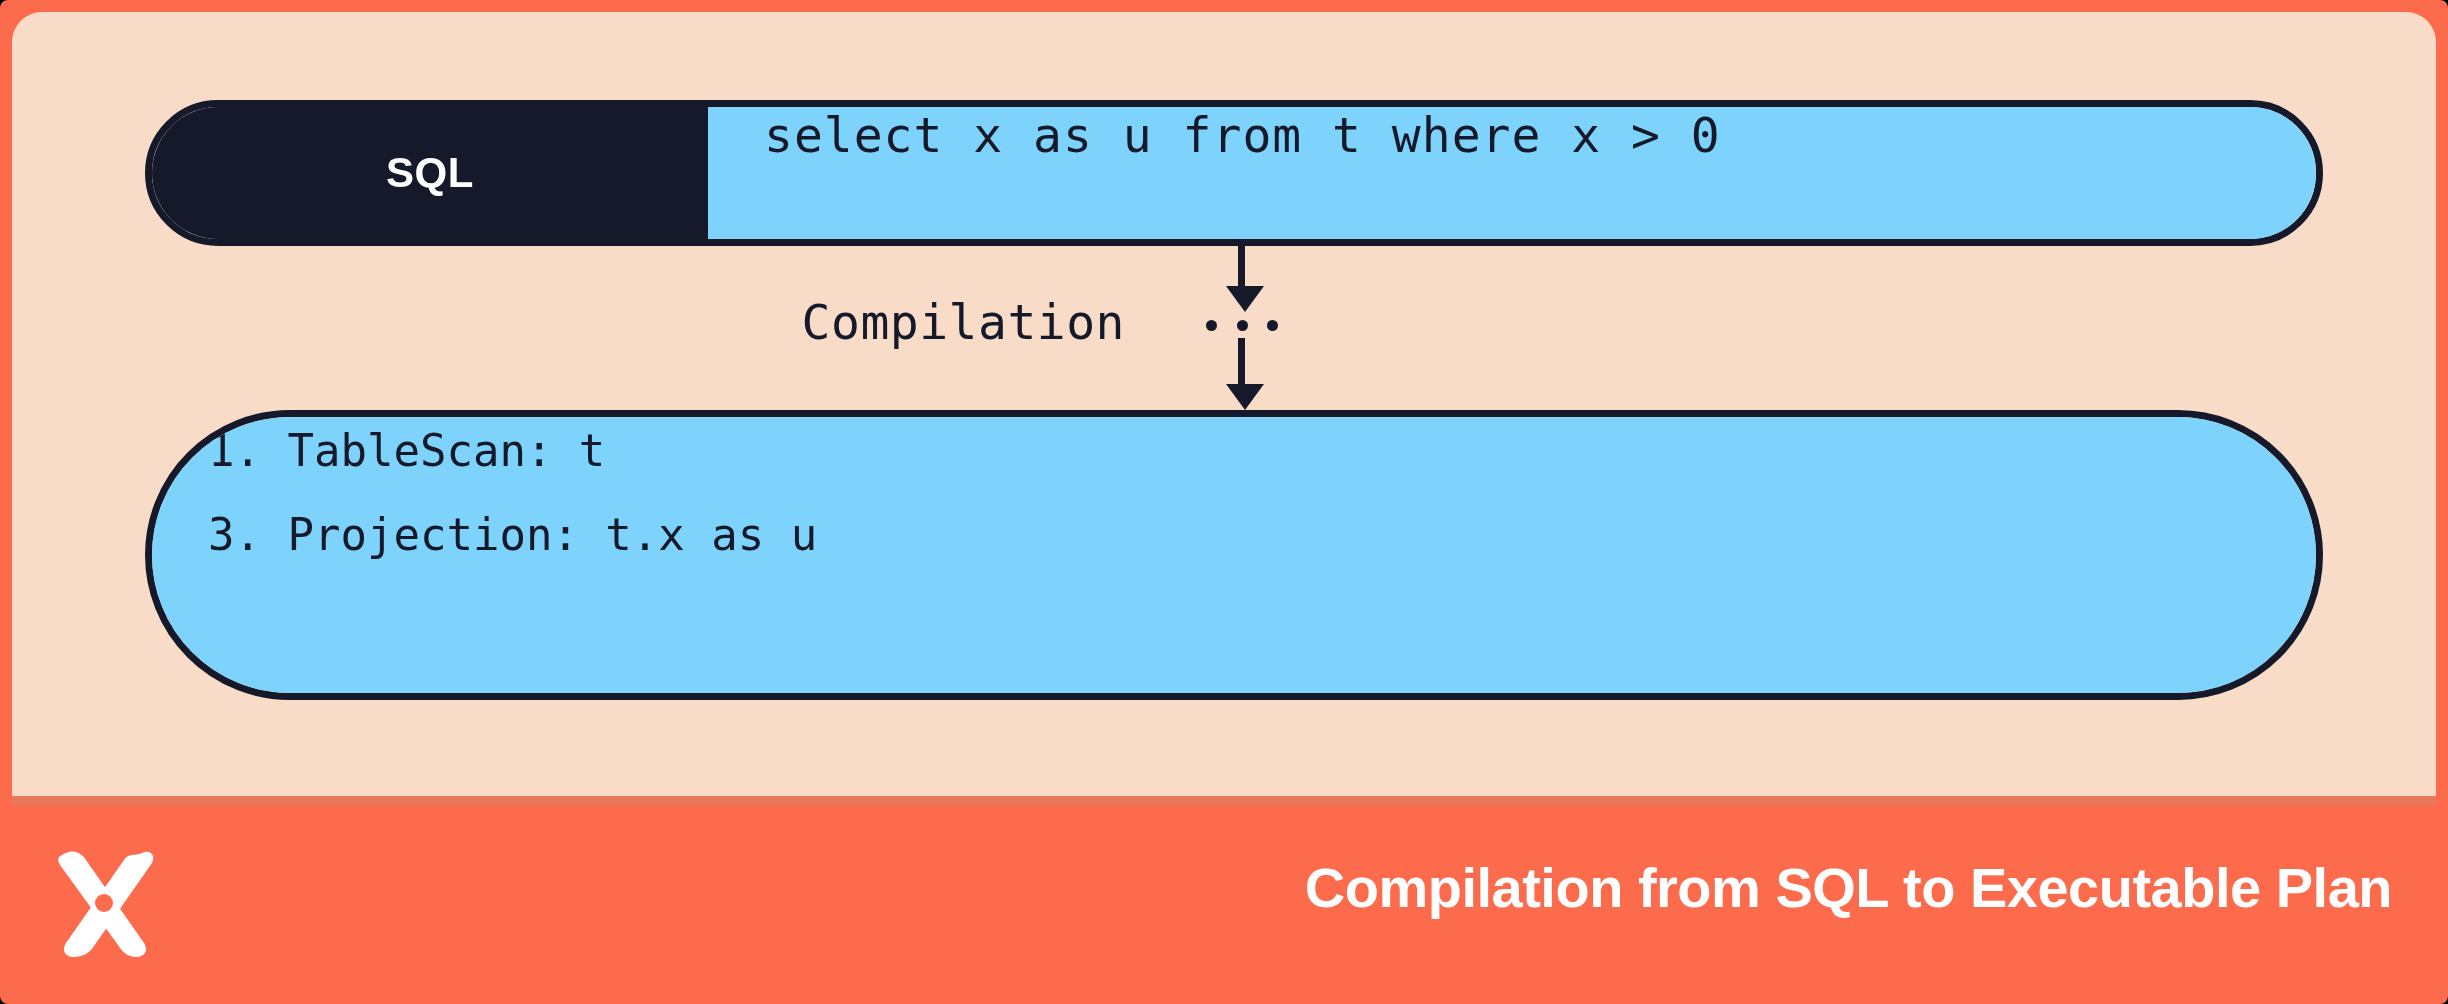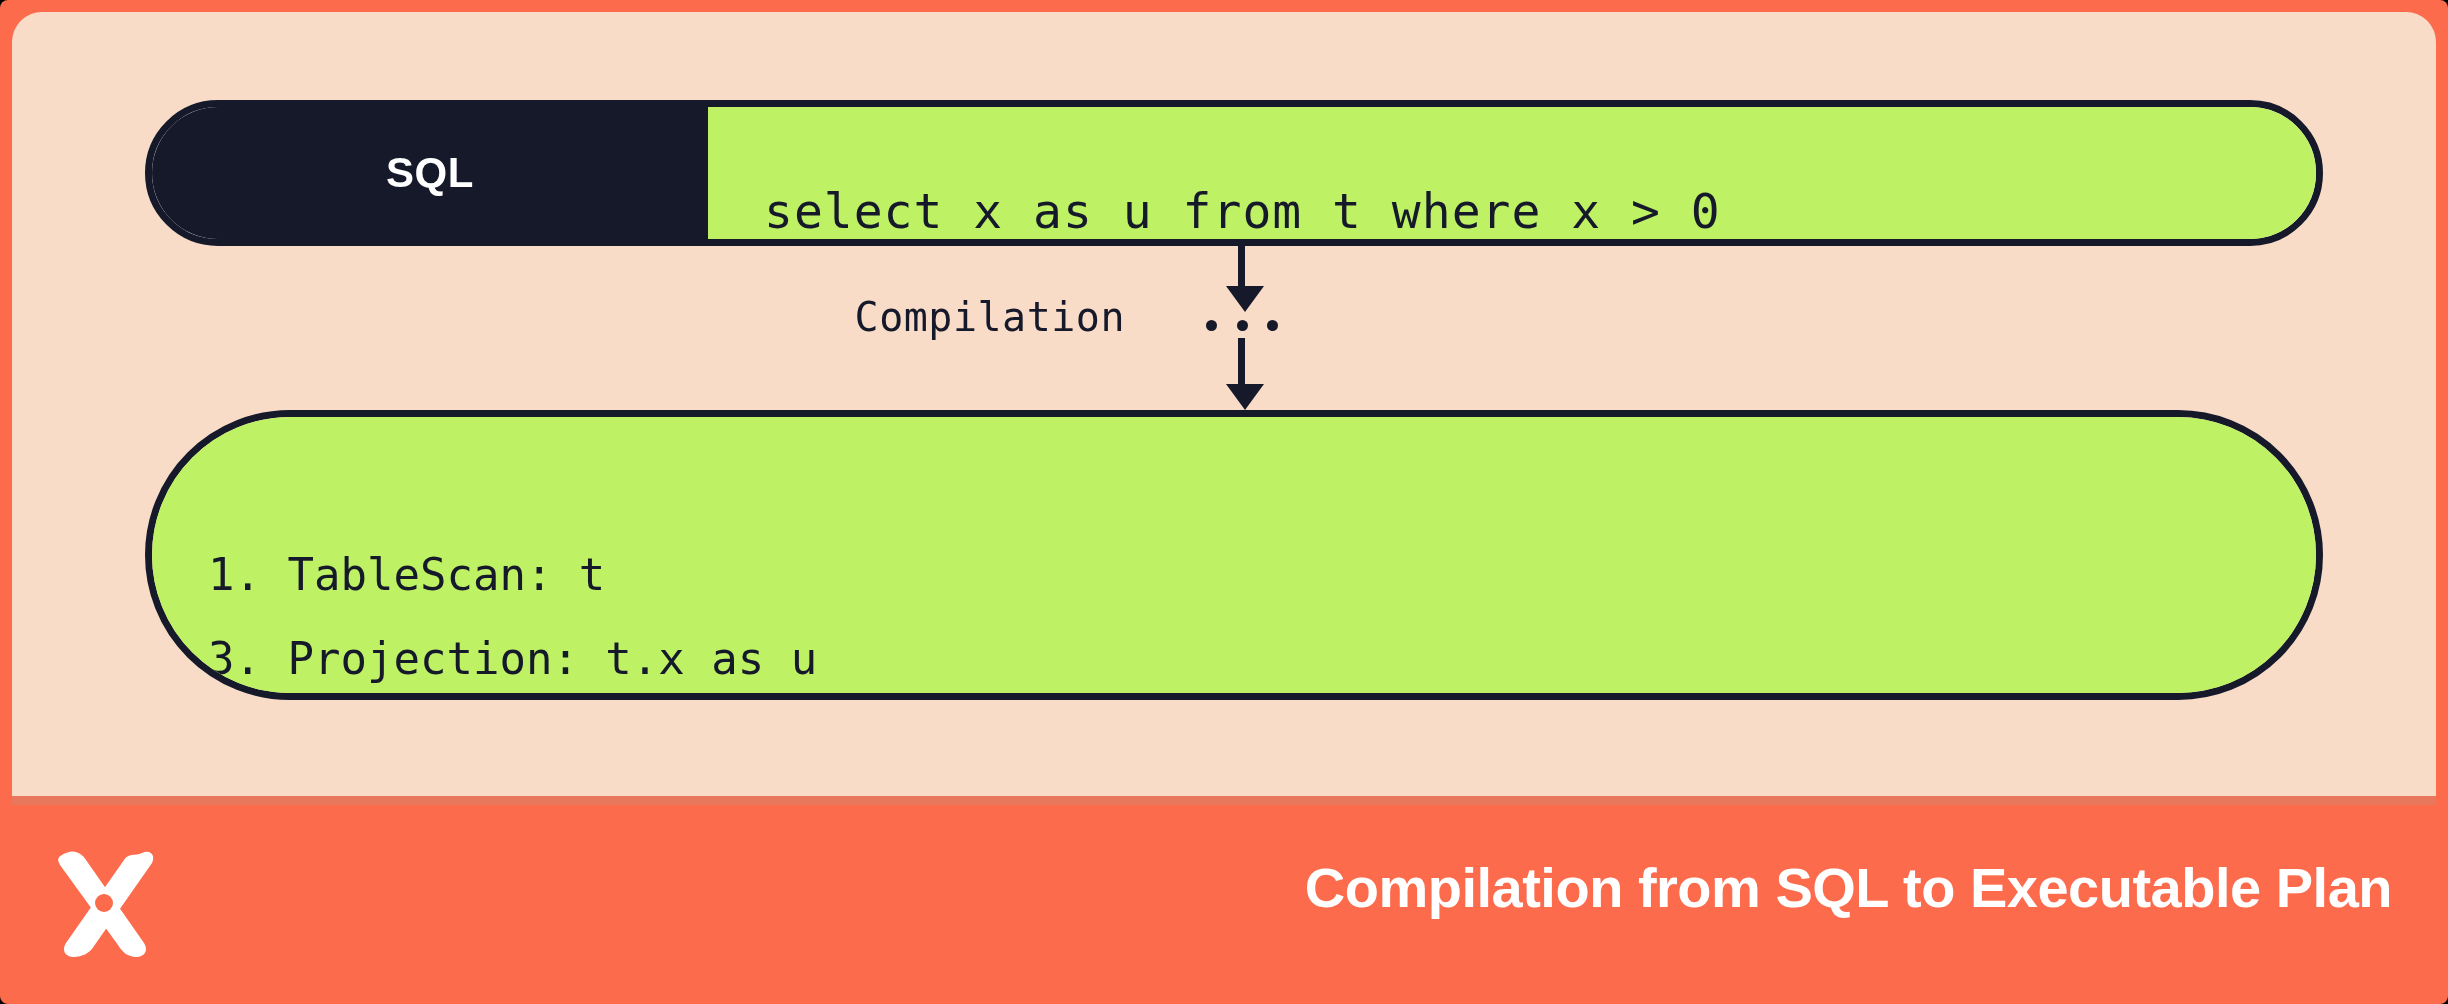--- a/index.html
+++ b/index.html
@@ -61,25 +61,25 @@
     background: #15192A;
     color: #FFFFFF;
     display: flex;
     align-items: center;
     justify-content: center;
     font-weight: bold;
     box-sizing: border-box;
     flex: 0 0 auto;
   }
   .row-body {
-    background: #bef264;
+    background: #7dd3fc;
     color: #15192A;
     display: flex;
     flex-direction: column;
-    justify-content: flex-end;
+    justify-content: flex-start;
     box-sizing: border-box;
     flex: 1 1 auto;
     font-family: "DejaVu Sans Mono", "Liberation Mono", monospace;
   }
 
   
   #row-sql {
     left: 145px;
     top: 100px;
     width: 2178px;
@@ -159,21 +159,21 @@
     background: #15192A;
   }
   .conn-caption {
     position: absolute;
     left: 795px;
     top: 294px;
     width: 330px;
     text-align: right;
     color: #15192A;
     font-family: "DejaVu Sans Mono", "Liberation Mono", monospace;
-    font-size: 40px;
+    font-size: 48px;
     letter-spacing: 0.5px;
   }
 
   
   .banner {
     position: absolute;
     left: 0;
     top: 805px;
     width: 2448px;
     height: 158px;

